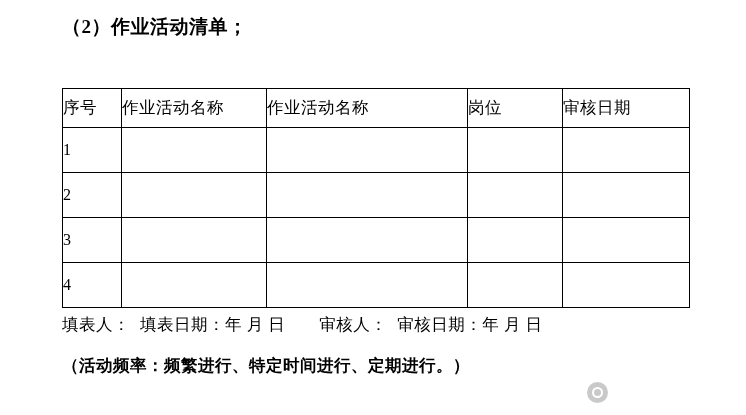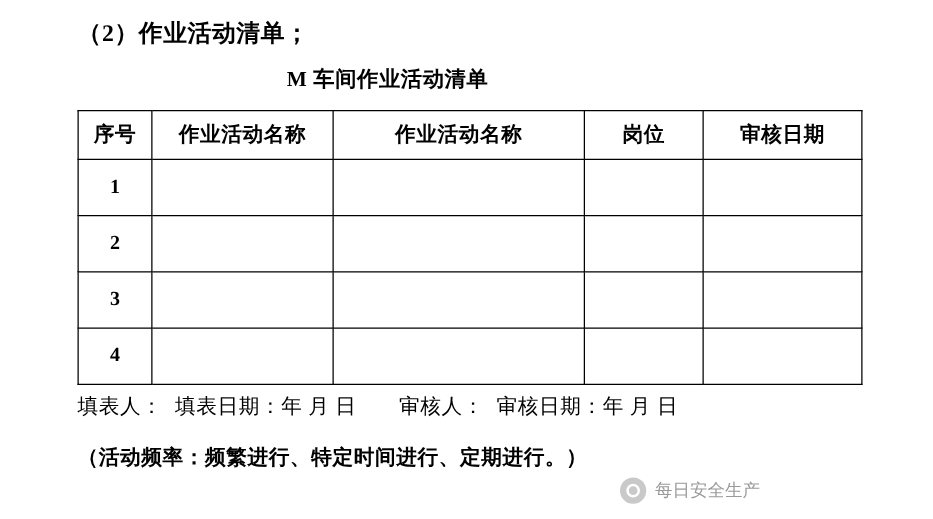--- a/index.html
+++ b/index.html
@@ -44,23 +44,23 @@
     position: absolute;
     left: 62px;
     top: 88px;
     width: 622px;
     border-collapse: collapse;
     table-layout: fixed;
   }
   table.activity-table td,
   table.activity-table th {
     border: 1px solid #000000;
-    font-weight: 700;
+    font-weight: 400;
     font-size: 16px;
-    text-align: center;
+    text-align: left;
     vertical-align: middle;
     padding: 0;
   }
   table.activity-table thead th {
     height: 38px;
     font-size: 16.5px;
     letter-spacing: 0.5px;
   }
   table.activity-table tbody td {
     height: 44px;
@@ -123,21 +123,20 @@
     box-sizing: border-box;
   }
 </style>
 </head>
 <body>
 
 <div class="page">
 
   <div class="heading-line">（2）作业活动清单；</div>
 
-  <div class="table-title">M 车间作业活动清单</div>
 
   <table class="activity-table">
     <thead>
       <tr>
         <th class="col-seq">序号</th>
         <th class="col-name">作业活动名称</th>
         <th class="col-content">作业活动名称</th>
         <th class="col-post">岗位</th>
         <th class="col-freq">审核日期</th>
       </tr>
@@ -175,16 +174,15 @@
   </table>
 
   <div class="footer-line">
     <span>填表人：</span><span class="gap-sm"></span><span>填表日期：</span><span>年 月 日</span><span class="gap-lg"></span><span>审核人：</span><span class="gap-sm"></span><span>审核日期：</span><span>年 月 日</span>
   </div>
 
   <div class="note-line">（活动频率：频繁进行、特定时间进行、定期进行。）</div>
 
   <div class="watermark">
     <span class="wm-logo"></span>
-    <span>每日安全生产</span>
   </div>
 
 </div>
 
 </body></html>

